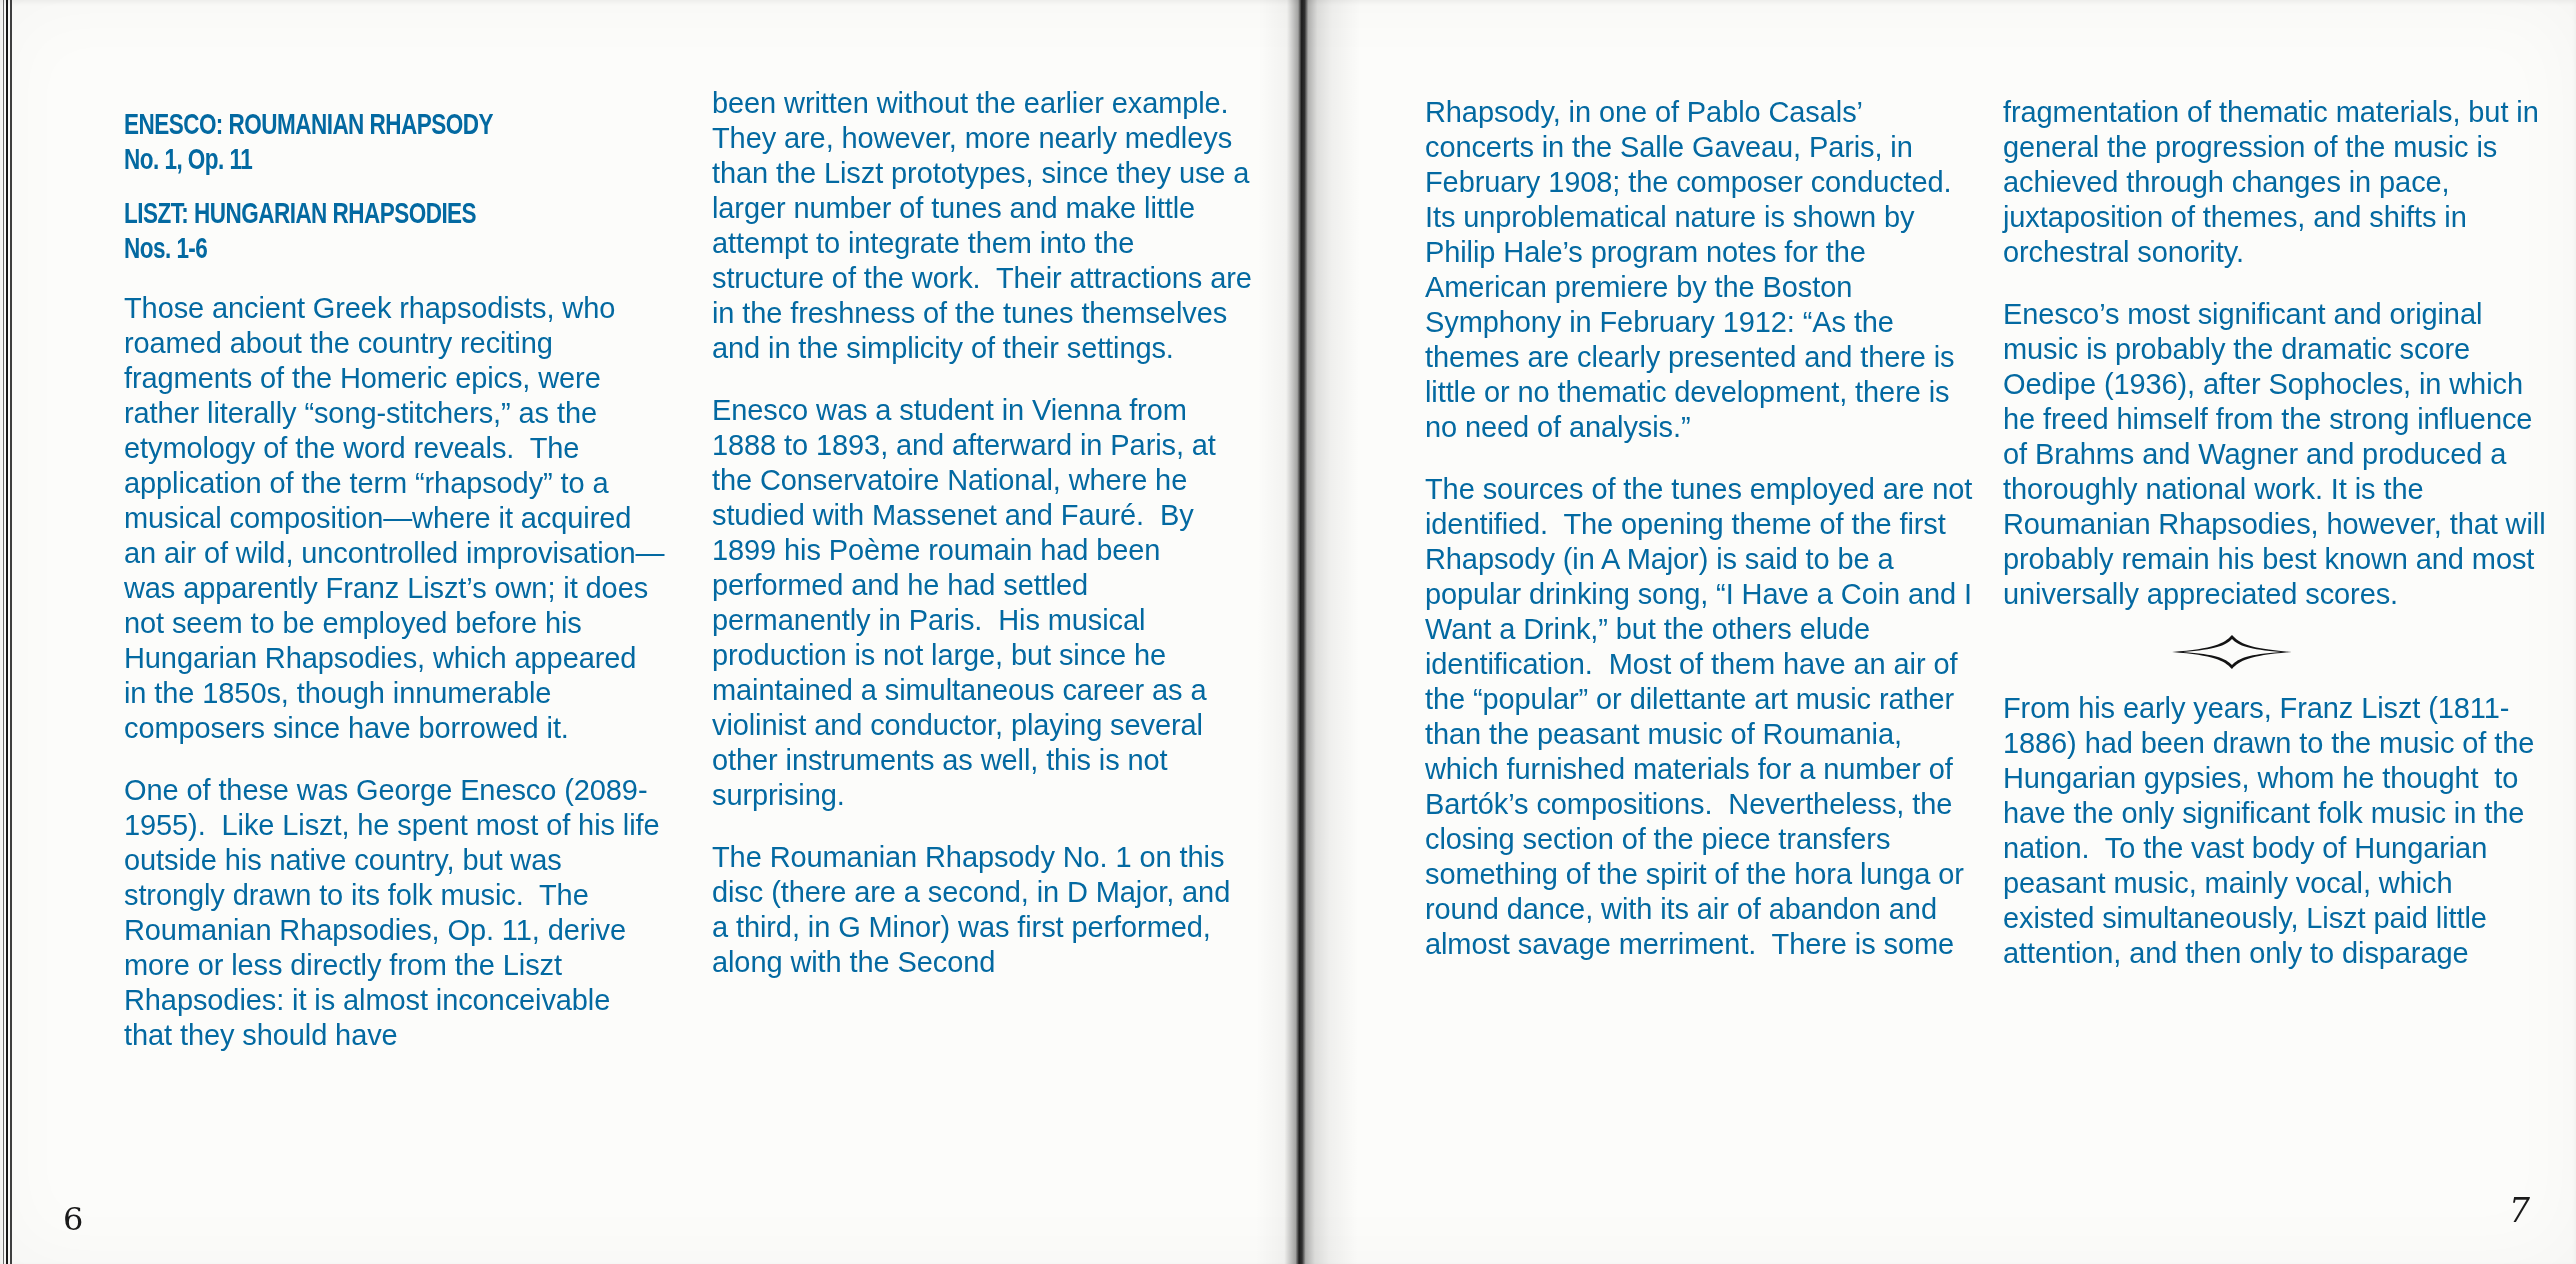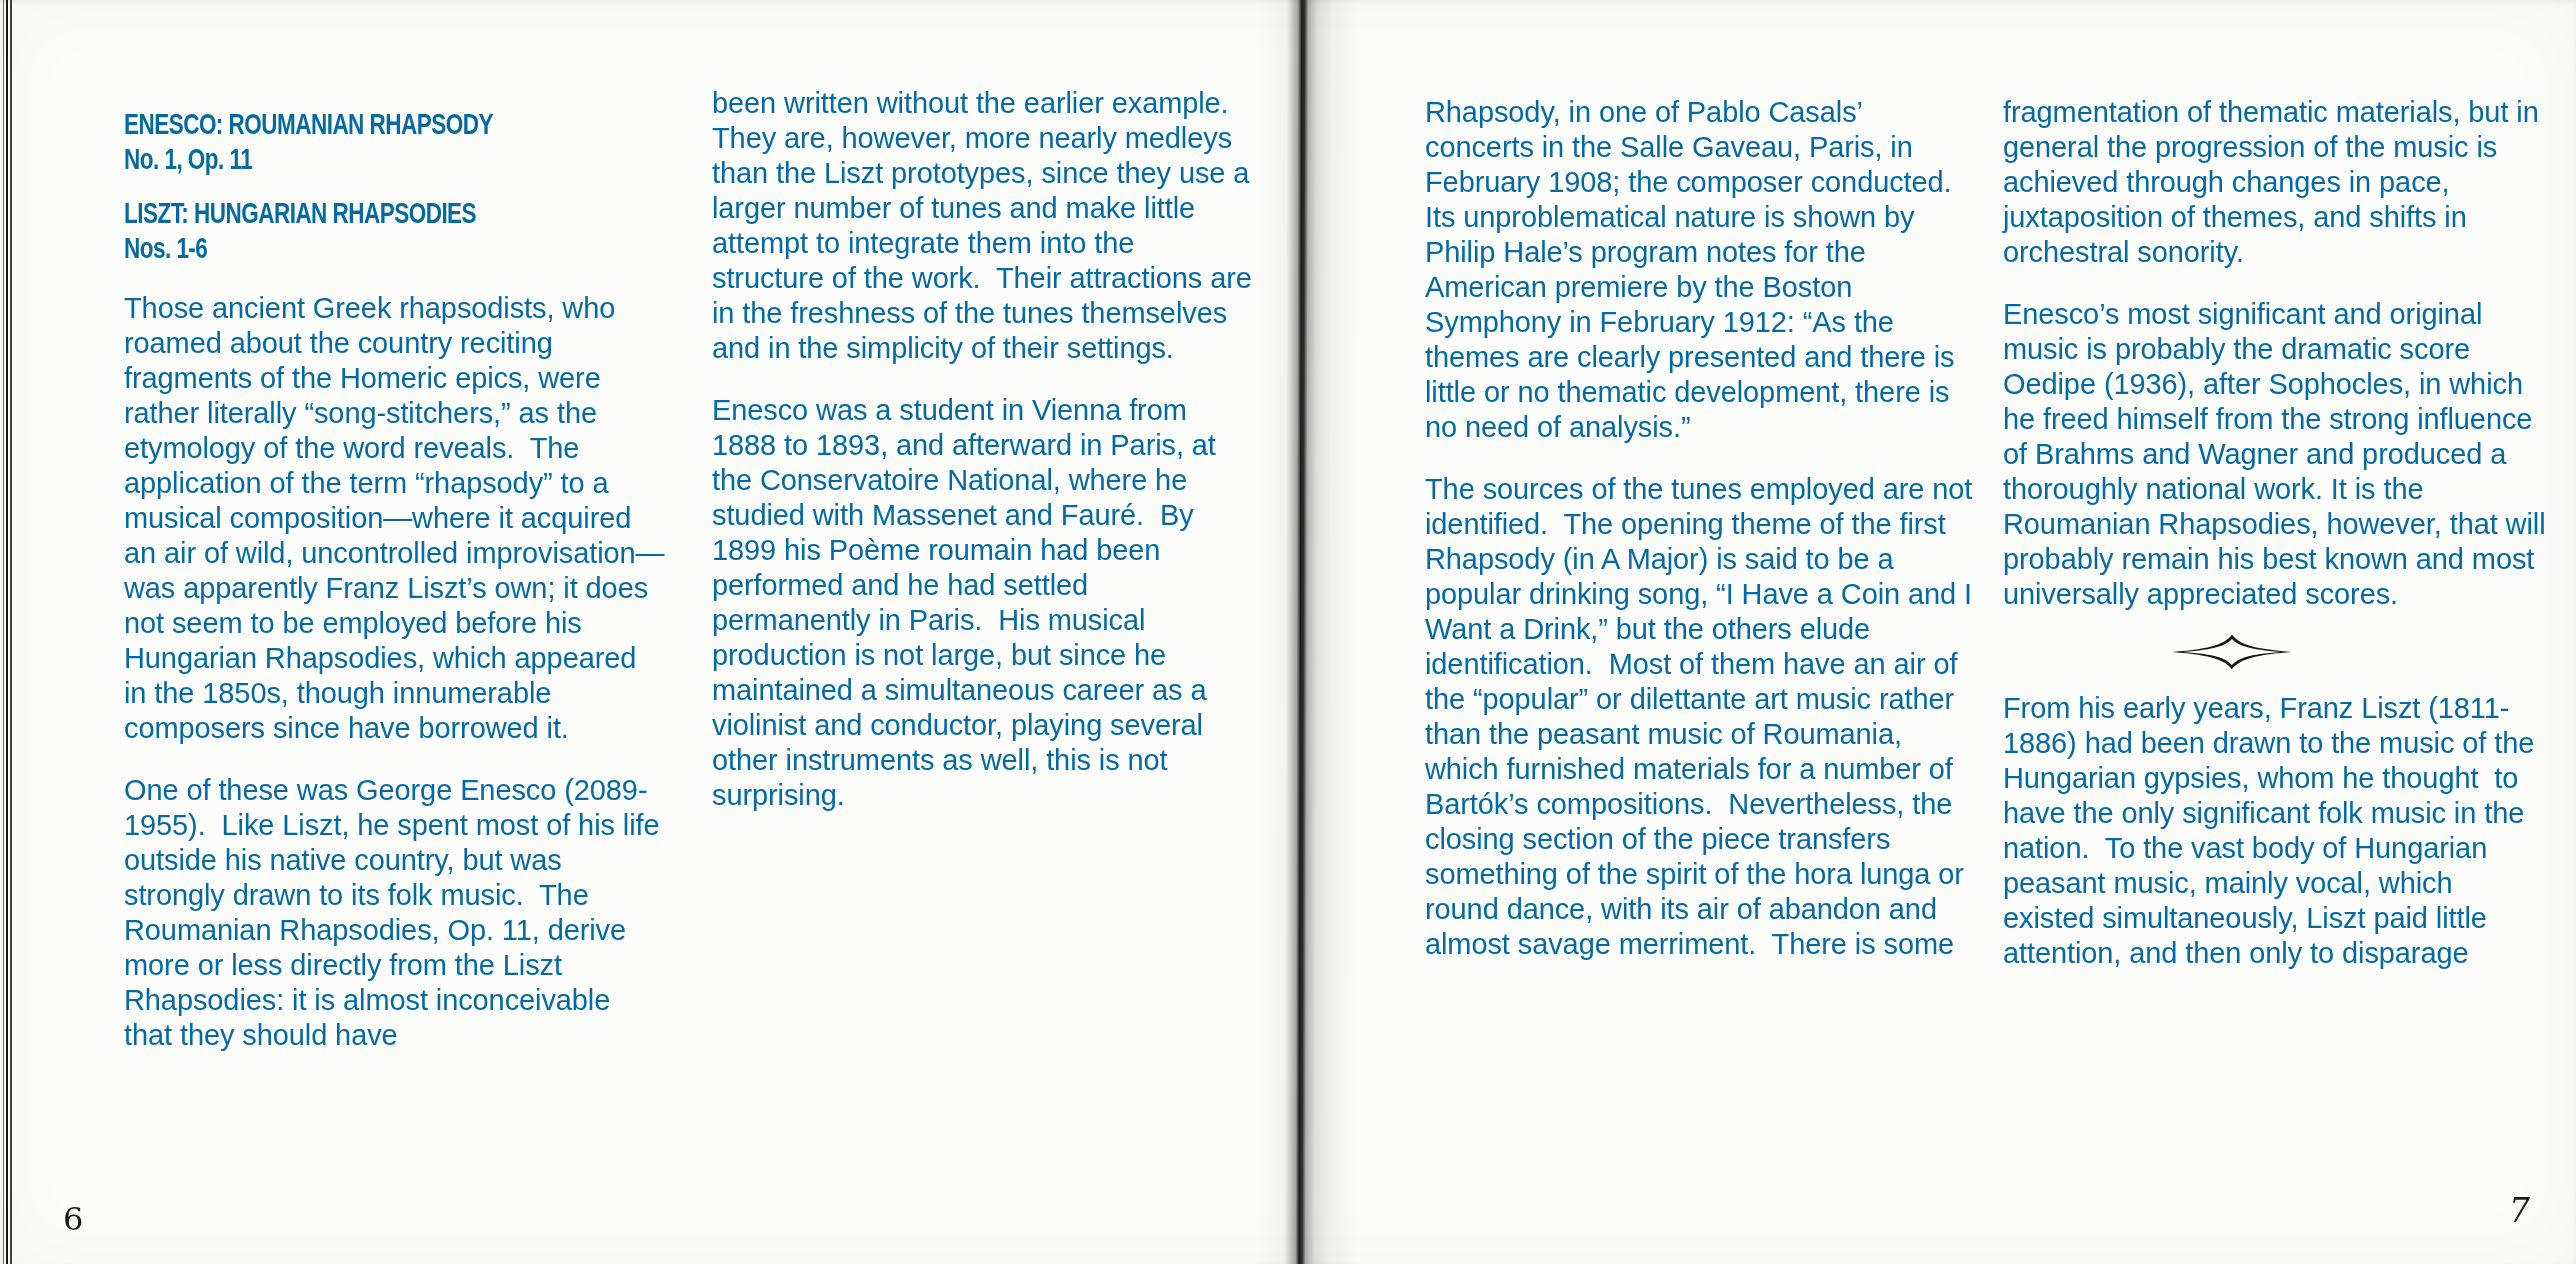--- a/index.html
+++ b/index.html
@@ -84,20 +84,21 @@
       <div class="paras">
           <p><span>Those ancient Greek rhapsodists, who roamed about the country reciting fragments of the Homeric epics, were rather literally “song-stitchers,” as the etymology of the word reveals.  The application of the term “rhapsody” to a musical composition—where it acquired an air of wild, uncontrolled improvisation—was apparently Franz Liszt’s own; it does not seem to be employed before his Hungarian Rhapsodies, which appeared in the 1850s, though innumerable composers since have borrowed it.</span></p>
           <p><span>One of these was George Enesco (2089-1955).  Like Liszt, he spent most of his life outside his native country, but was strongly drawn to its folk music.  The Roumanian Rhapsodies, Op. 11, derive more or less directly from the Liszt Rhapsodies: it is almost inconceivable that they should have</span></p>
         </div>
     </div>
 
     <div class="col" id="col2">
       <div class="paras">
           <p><span>been written without the earlier example.  They are, however, more nearly medleys than the Liszt prototypes, since they use a larger number of tunes and make little attempt to integrate them into the structure of the work.  Their attractions are in the freshness of the tunes themselves and in the simplicity of their settings.</span></p>
           <p><span>Enesco was a student in Vienna from 1888 to 1893, and afterward in Paris, at the Conservatoire National, where he studied with Massenet and Fauré.  By 1899 his </span><span class="it">Poème roumain</span><span> had been performed and he had settled permanently in Paris.  His musical production is not large, but since he maintained a simultaneous career as a violinist and conductor, playing several other instruments as well, this is not surprising.</span></p>
+          <p><span>The </span><span class="it">Roumanian Rhapsody No. 1</span><span> on this disc (there are a second, in D Major, and a third, in G Minor) was first performed, along with the Second</span></p>
         </div>
     </div>
 
     <div class="page-number pn-left">6</div>
   </section>
 
   <div class="gutter"></div>
 
   <section>
     <div class="col" id="col3">

